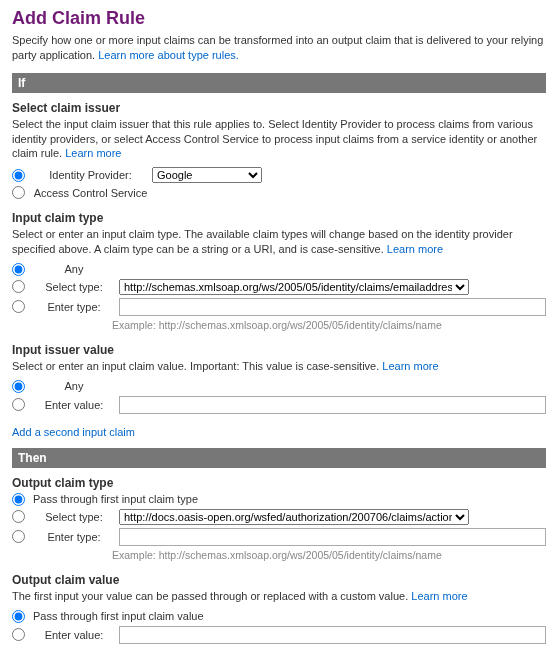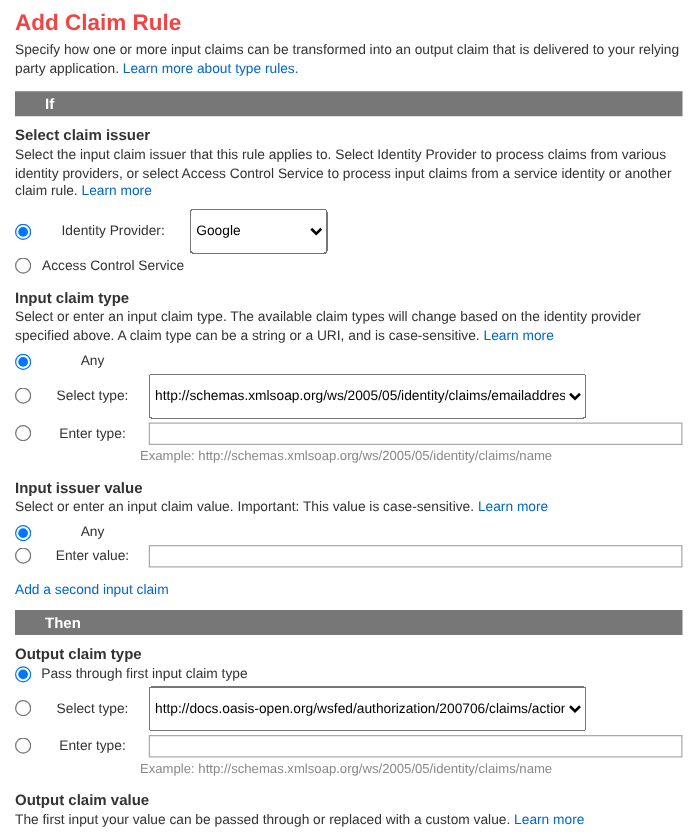--- a/index.html
+++ b/index.html
@@ -9,36 +9,36 @@
     color: #333;
     margin: 0;
     padding: 8px 12px;
     width: 558px;
     background: #fff;
   }
   h1 {
     font-size: 18px;
     font-weight: 600;
     margin: 0 0 4px 0;
-    color: #ef4444;
+    color: #701a75;
   }
   .intro {
     margin: 0 0 10px 0;
     line-height: 1.35;
   }
   a, .link {
     color: #0066cc;
     text-decoration: none;
     cursor: pointer;
   }
   .section-bar {
     background: #777;
     color: #fff;
     font-weight: 600;
-    padding: 3px 24px;
+    padding: 3px 6px;
     font-size: 12px;
     margin: 4px 0 8px 0;
   }
   .field-block {
     margin-bottom: 12px;
   }
   .field-title {
     font-weight: 600;
     font-size: 12px;
     margin-bottom: 2px;
@@ -62,21 +62,21 @@
   }
   .radio-row.issuer label {
     min-width: 115px;
   }
   input[type=radio] {
     margin: 0 4px 0 0;
     vertical-align: middle;
   }
   select {
     font-size: 11px;
-    height: 36px;
+    height: 16px;
   }
   select.issuer-select { width: 110px; }
   select.claim-select  { width: 350px; }
   select.output-select { width: 350px; }
   input[type=text] {
     font-size: 11px;
     height: 18px;
     border: 1px solid #aaa;
     padding: 1px 3px;
   }

